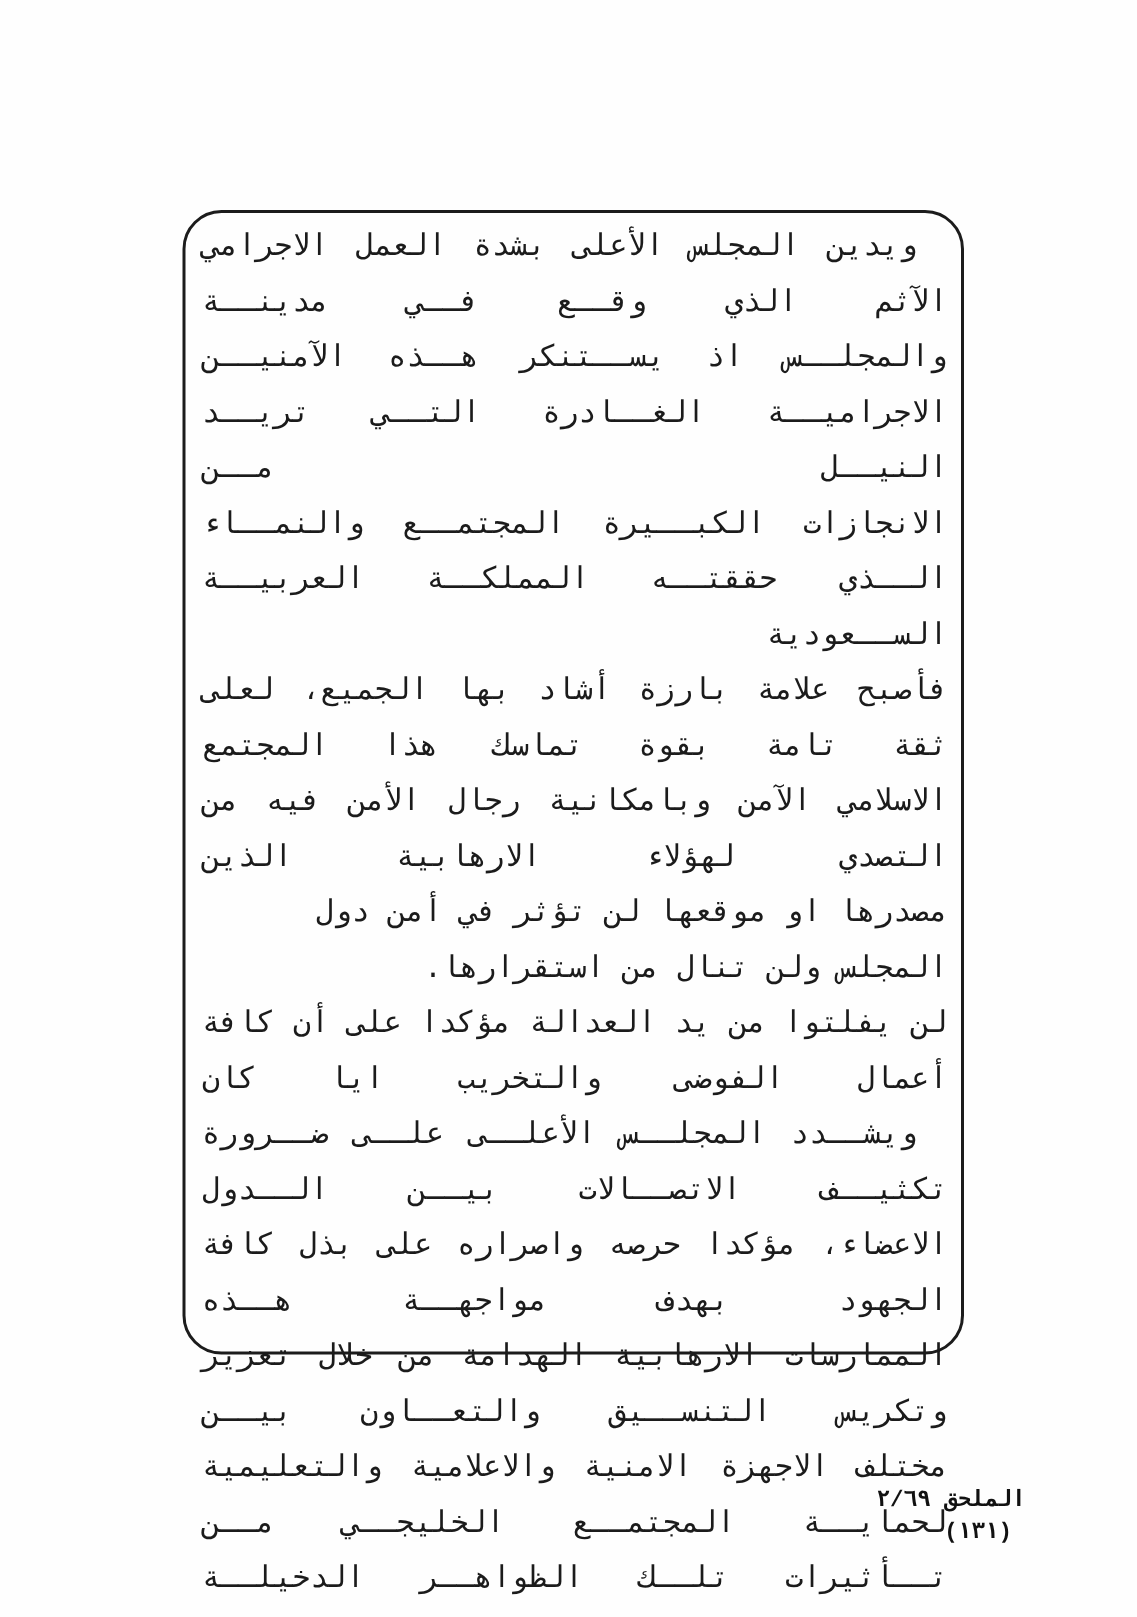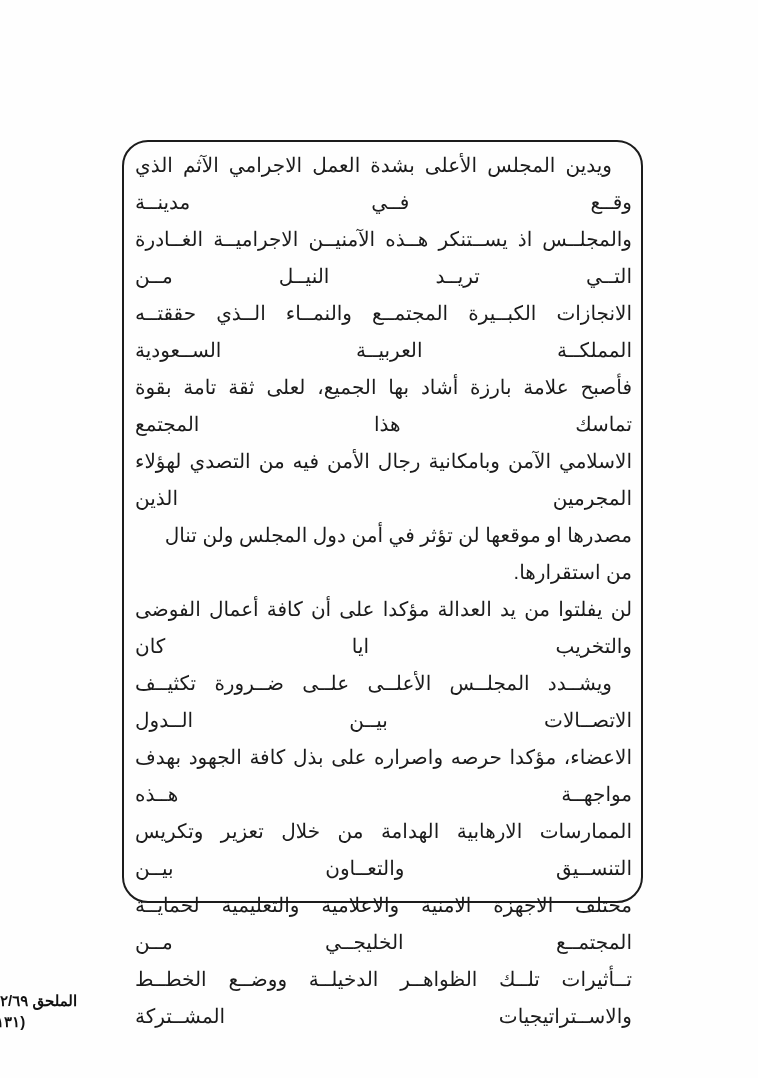--- a/index.html
+++ b/index.html
@@ -7,21 +7,21 @@
     padding: 0;
     background: #ffffff;
   }
   .page {
     position: relative;
     width: 758px;
     height: 1078px;
     background: #fefefe;
     overflow: hidden;
     direction: rtl;
-    font-family: Liberation Sans, sans-serif;
+    font-family: Liberation Mono, monospace;
     color: #1b1b1b;
   }
   .content-box {
     position: absolute;
     left: 122px;
     top: 140px;
     width: 521px;
     height: 763px;
     box-sizing: border-box;
     border: 2px solid #1c1c1c;
@@ -43,21 +43,21 @@
   }
   .line.last {
     text-align: right;
     text-align-last: right;
   }
   .footer {
     position: absolute;
     top: 990px;
     left: 0;
     width: 684px;
-    text-align: left;
+    text-align: right;
     font-weight: bold;
     font-size: 15px;
     line-height: 21px;
     color: #111111;
   }
   .footer .page-number {
     position: relative;
     left: -9px;
   }
 </style>
@@ -66,21 +66,21 @@
 
 <div class="page">
 
   <div class="content-box">
 
     <div>
       <p class="line first">ويدين المجلس الأعلى بشدة العمل الاجرامي الآثم الذي وقــع فــي مدينــة</p>
       <p class="line">والمجلــس اذ يســتنكر هــذه الآمنيــن الاجراميــة الغــادرة التــي تريــد النيــل مــن</p>
       <p class="line">الانجازات الكبــيرة المجتمــع والنمــاء الــذي حققتــه المملكــة العربيــة الســعودية</p>
       <p class="line">فأصبح علامة بارزة أشاد بها الجميع، لعلى ثقة تامة بقوة تماسك هذا المجتمع</p>
-      <p class="line">الاسلامي الآمن وبامكانية رجال الأمن فيه من التصدي لهؤلاء المجرمين  الذين</p>
+      <p class="line">الاسلامي الآمن وبامكانية رجال الأمن فيه من التصدي لهؤلاء الارهابية  الذين</p>
       <p class="line last">مصدرها او موقعها لن تؤثر في أمن دول المجلس ولن تنال من استقرارها.</p>
       <p class="line">لن يفلتوا من يد العدالة مؤكدا على أن كافة أعمال الفوضى والتخريب ايا  كان</p>
     </div>
 
     <div>
       <p class="line first">ويشــدد المجلــس الأعلــى علــى ضــرورة تكثيــف الاتصــالات بيــن الــدول</p>
       <p class="line">الاعضاء، مؤكدا حرصه واصراره على بذل كافة الجهود بهدف  مواجهــة هــذه</p>
       <p class="line">الممارسات الارهابية الهدامة من خلال تعزير وتكريس التنســيق والتعــاون بيــن</p>
       <p class="line">مختلف الاجهزة الامنية والاعلامية والتعليمية لحمايــة المجتمــع الخليجــي مــن</p>
       <p class="line">تــأثيرات تلــك الظواهــر الدخيلــة ووضــع الخطــط والاســتراتيجيات المشــتركة</p>

